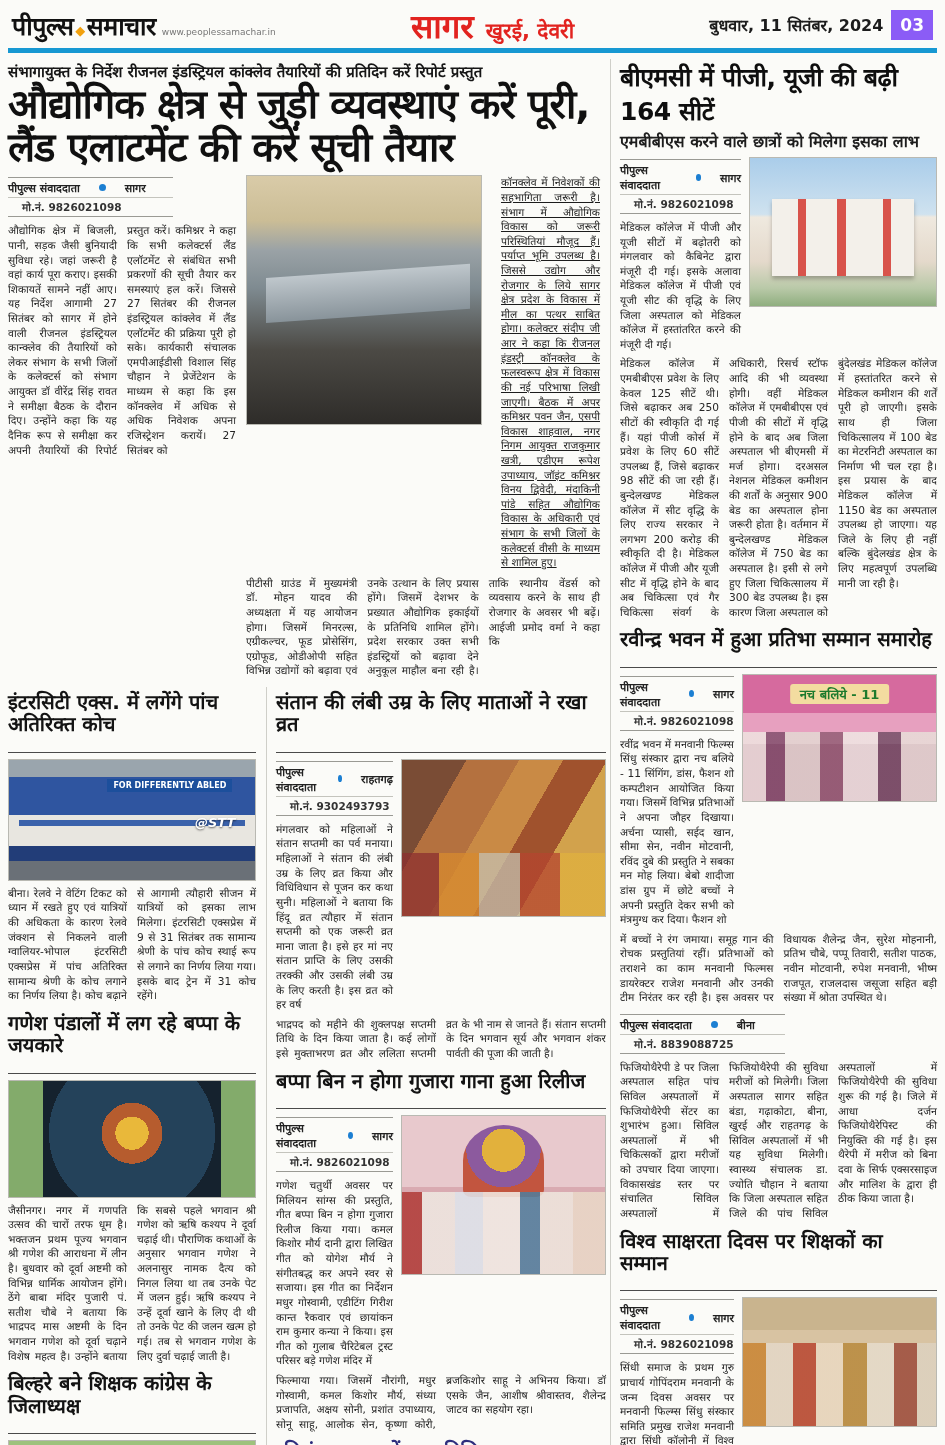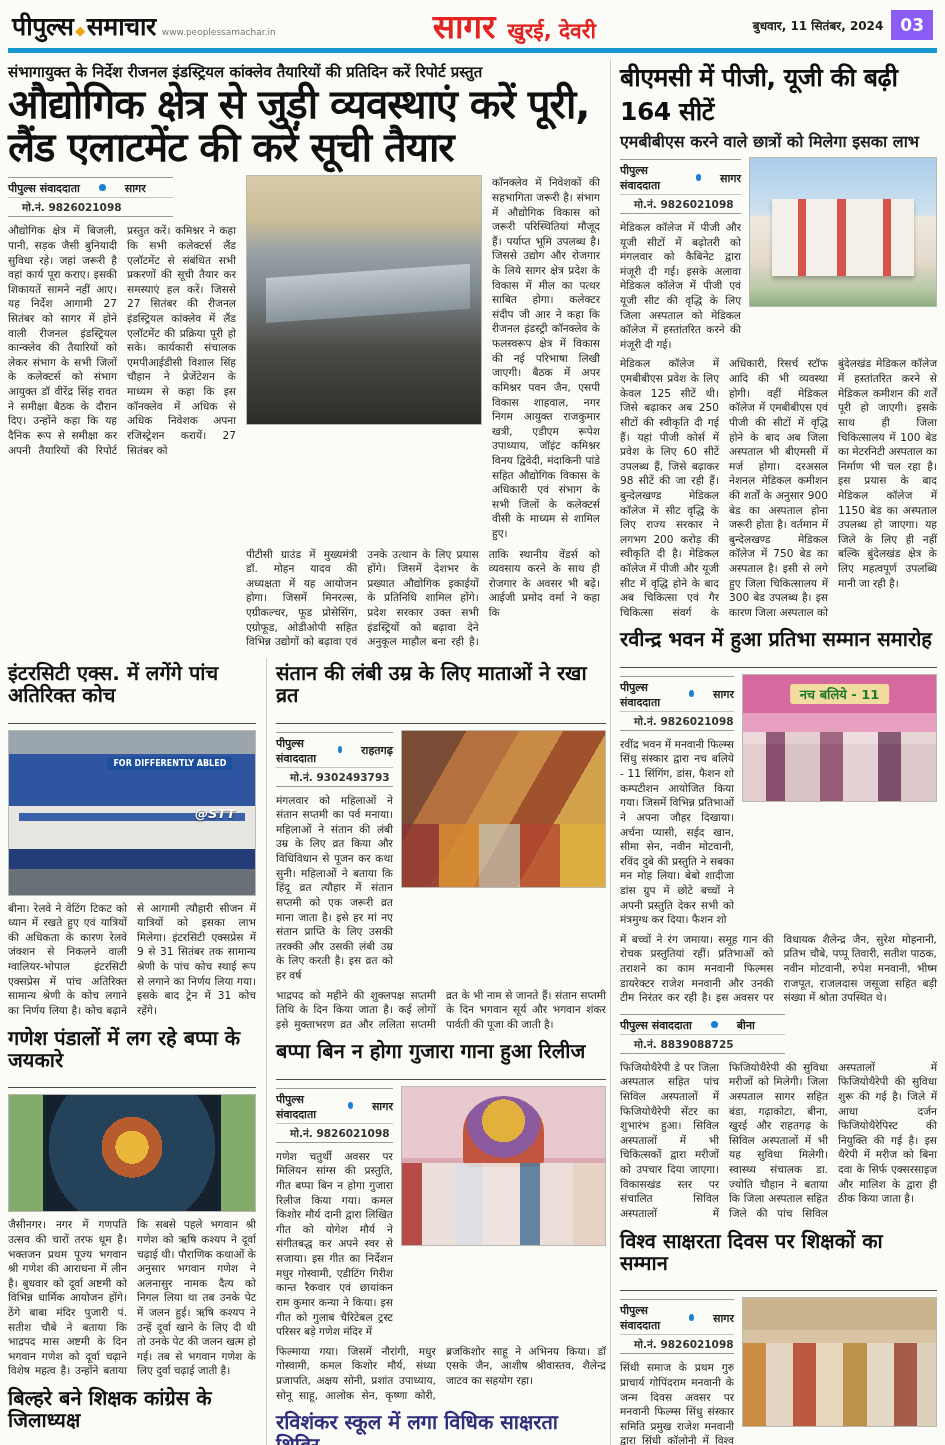--- a/index.html
+++ b/index.html
@@ -7,21 +7,21 @@
   
   .masthead{display:flex;align-items:center;justify-content:space-between;height:42px;padding:0 4px;}
   .logo-block{display:flex;align-items:baseline;gap:6px;}
   .logo-text{font-size:25px;font-weight:800;letter-spacing:-.5px;color:#111;}
   .logo-diamond{color:#f2a10e;font-size:13px;margin:0 2px;}
   .website{font-size:9px;color:#777;}
   .edition-block{display:flex;align-items:baseline;gap:12px;}
   .edition{color:#e2231f;font-size:33px;font-weight:800;}
   .sub-edition{color:#e2231f;font-size:21px;font-weight:800;}
   .date-block{display:flex;align-items:center;gap:8px;}
-  .date{font-size:12px;font-weight:700;}
+  .date{font-size:16px;font-weight:700;}
   .page-num{background:#8b5cf6;color:#fff;font-size:17px;font-weight:800;padding:5px 9px;}
   .blue-bar{height:5px;background:#1798d2;margin:2px 0 6px;}
   
   .content{display:flex;gap:10px;}
   .left-wrap{width:592px;flex:0 0 auto;}
   .lower-row{display:flex;gap:10px;margin-top:8px;}
   .col-left{width:248px;flex:0 0 auto;}
   .col-mid{flex:1;border-left:1px solid #cfcfc9;padding-left:9px;}
   .col-right{flex:1;border-left:1px solid #cfcfc9;padding-left:9px;}
   
@@ -60,21 +60,21 @@
   .ph-song:after{content:"";position:absolute;left:0;bottom:0;width:100%;height:52%;background:linear-gradient(90deg,#b03a36 0 10%,#efe9e2 10% 26%,#dfe7ee 26% 40%,#f3eee7 40% 58%,#4f7e9e 58% 68%,#efe7de 68% 84%,#ead9c8 84% 100%);opacity:.85;}
   .ph-garland{background:linear-gradient(180deg,#9ec27c 0 35%,#cdd6b9 35% 100%);}
   .ph-garland:before{content:"";position:absolute;left:0;bottom:0;width:100%;height:62%;background:linear-gradient(90deg,#e8e4da 0 16%,#7e9dc1 16% 28%,#ece6da 28% 44%,#e89a2c 44% 58%,#e2d8c8 58% 72%,#e8a02e 72% 82%,#ded6c8 82% 100%);opacity:.9;}
   .ph-teachers{background:linear-gradient(180deg,#c9b48e 0 25%,#d8c3a2 25% 100%);}
   .ph-teachers:before{content:"";position:absolute;left:0;bottom:0;width:100%;height:65%;background:linear-gradient(90deg,#c98432 0 12%,#e4d8c8 12% 26%,#b8452f 26% 38%,#ead9c2 38% 52%,#b8893c 52% 64%,#e6dccc 64% 78%,#9c4a3a 78% 90%,#ddd2c0 90% 100%);opacity:.85;}
   .photo-sign{position:absolute;top:16%;left:40%;background:#1c4f9c;color:#fff;font-size:8px;font-weight:700;padding:2px 6px;}
   .photo-wm{position:absolute;right:8%;top:46%;color:#fff;font-style:italic;font-weight:700;font-size:13px;text-shadow:0 1px 2px rgba(0,0,0,.6);}
   
   .main-body{display:grid;grid-template-columns:228px 1fr;column-gap:10px;}
   .main-left .body-txt{margin-top:4px;}
-  .main-right-top{display:flex;gap:10px;}
+  .main-right-top{display:flex;gap:19px;text-decoration:underline;}
   .main-photo{width:236px;height:250px;flex:0 0 auto;}
   .main-col5{flex:1;}
   .main-bottom{margin-top:6px;}
   
   .side-row{display:flex;gap:8px;}
   .side-row .intro{flex:1;}
   .side-photo{flex:0 0 auto;}
 </style>
 </head>
 <body>
@@ -125,21 +125,21 @@
           </div>
         </div>
       </article>
 
       <div class="lower-row">
 
         <div class="col-left">
 
           <article class="article">
             <h2 class="sec-head">इंटरसिटी एक्स. में लगेंगे पांच अतिरिक्त कोच</h2>
-            <div class="photo ph-train" style="width:100%;height:166px;">
+            <div class="photo ph-train" style="width:100%;height:122px;">
               <span class="photo-sign">FOR DIFFERENTLY ABLED</span>
               <span class="photo-wm">@STT</span>
             </div>
             <p class="body-txt cols2" style="margin-top:5px;">बीना। रेलवे ने वेटिंग टिकट को ध्यान में रखते हुए एवं यात्रियों की अधिकता के कारण रेलवे जंक्शन से निकलने वाली ग्वालियर-भोपाल इंटरसिटी एक्सप्रेस में पांच अतिरिक्त सामान्य श्रेणी के कोच लगाने का निर्णय लिया है। कोच बढ़ाने से आगामी त्यौहारी सीजन में यात्रियों को इसका लाभ मिलेगा। इंटरसिटी एक्सप्रेस में 9 से 31 सितंबर तक सामान्य श्रेणी के पांच कोच स्थाई रूप से लगाने का निर्णय लिया गया। इसके बाद ट्रेन में 31 कोच रहेंगे।</p>
           </article>
 
           <article class="article">
             <h2 class="sec-head">गणेश पंडालों में लग रहे बप्पा के जयकारे</h2>
             <div class="photo ph-pandal" style="width:100%;height:118px;"></div>
             <p class="body-txt cols2" style="margin-top:5px;">जैसीनगर। नगर में गणपति उत्सव की चारों तरफ धूम है। भक्तजन प्रथम पूज्य भगवान श्री गणेश की आराधना में लीन है। बुधवार को दूर्वा अष्टमी को विभिन्न धार्मिक आयोजन होंगे। ठेंगे बाबा मंदिर पुजारी पं. सतीश चौबे ने बताया कि भाद्रपद मास अष्टमी के दिन भगवान गणेश को दूर्वा चढ़ाने विशेष महत्व है। उन्होंने बताया कि सबसे पहले भगवान श्री गणेश को ऋषि कश्यप ने दूर्वा चढ़ाई थी। पौराणिक कथाओं के अनुसार भगवान गणेश ने अलनासुर नामक दैत्य को निगल लिया था तब उनके पेट में जलन हुई। ऋषि कश्यप ने उन्हें दूर्वा खाने के लिए दी थी तो उनके पेट की जलन खत्म हो गई। तब से भगवान गणेश के लिए दुर्वा चढ़ाई जाती है।</p>

